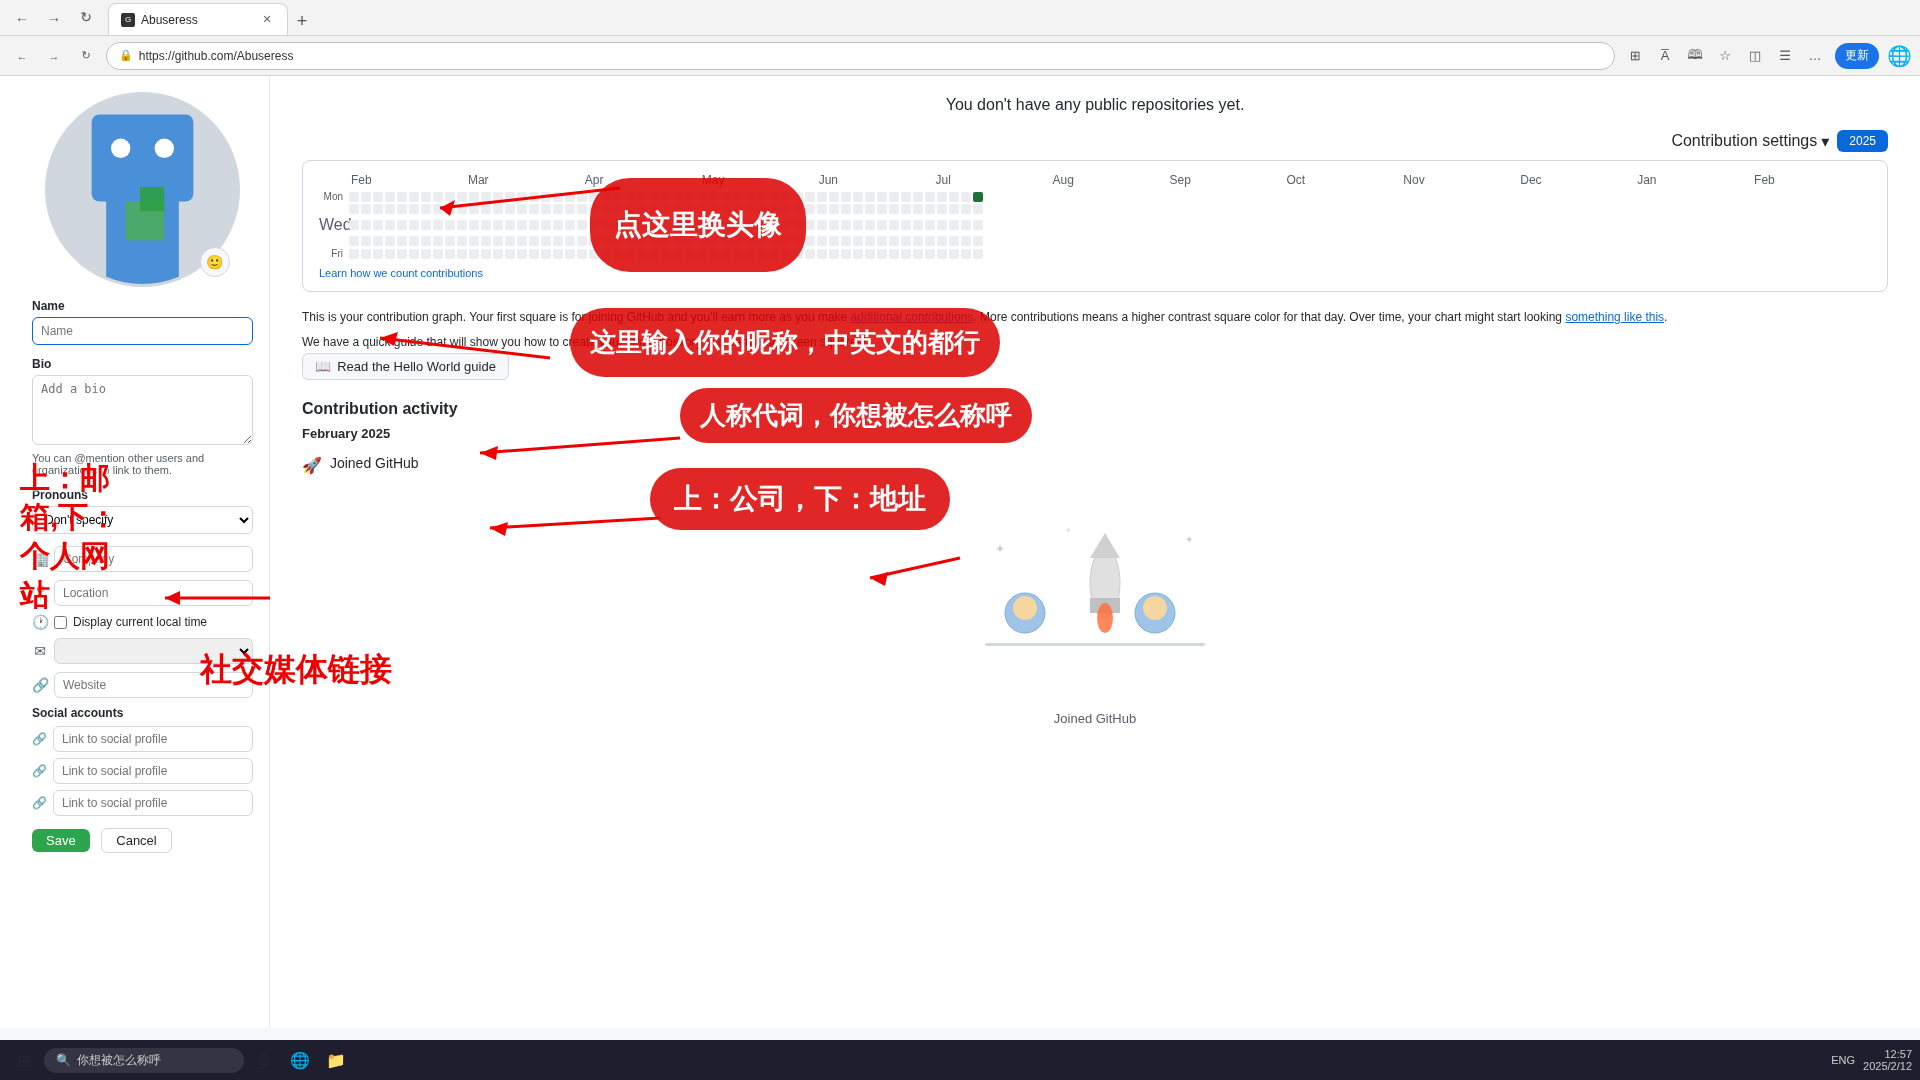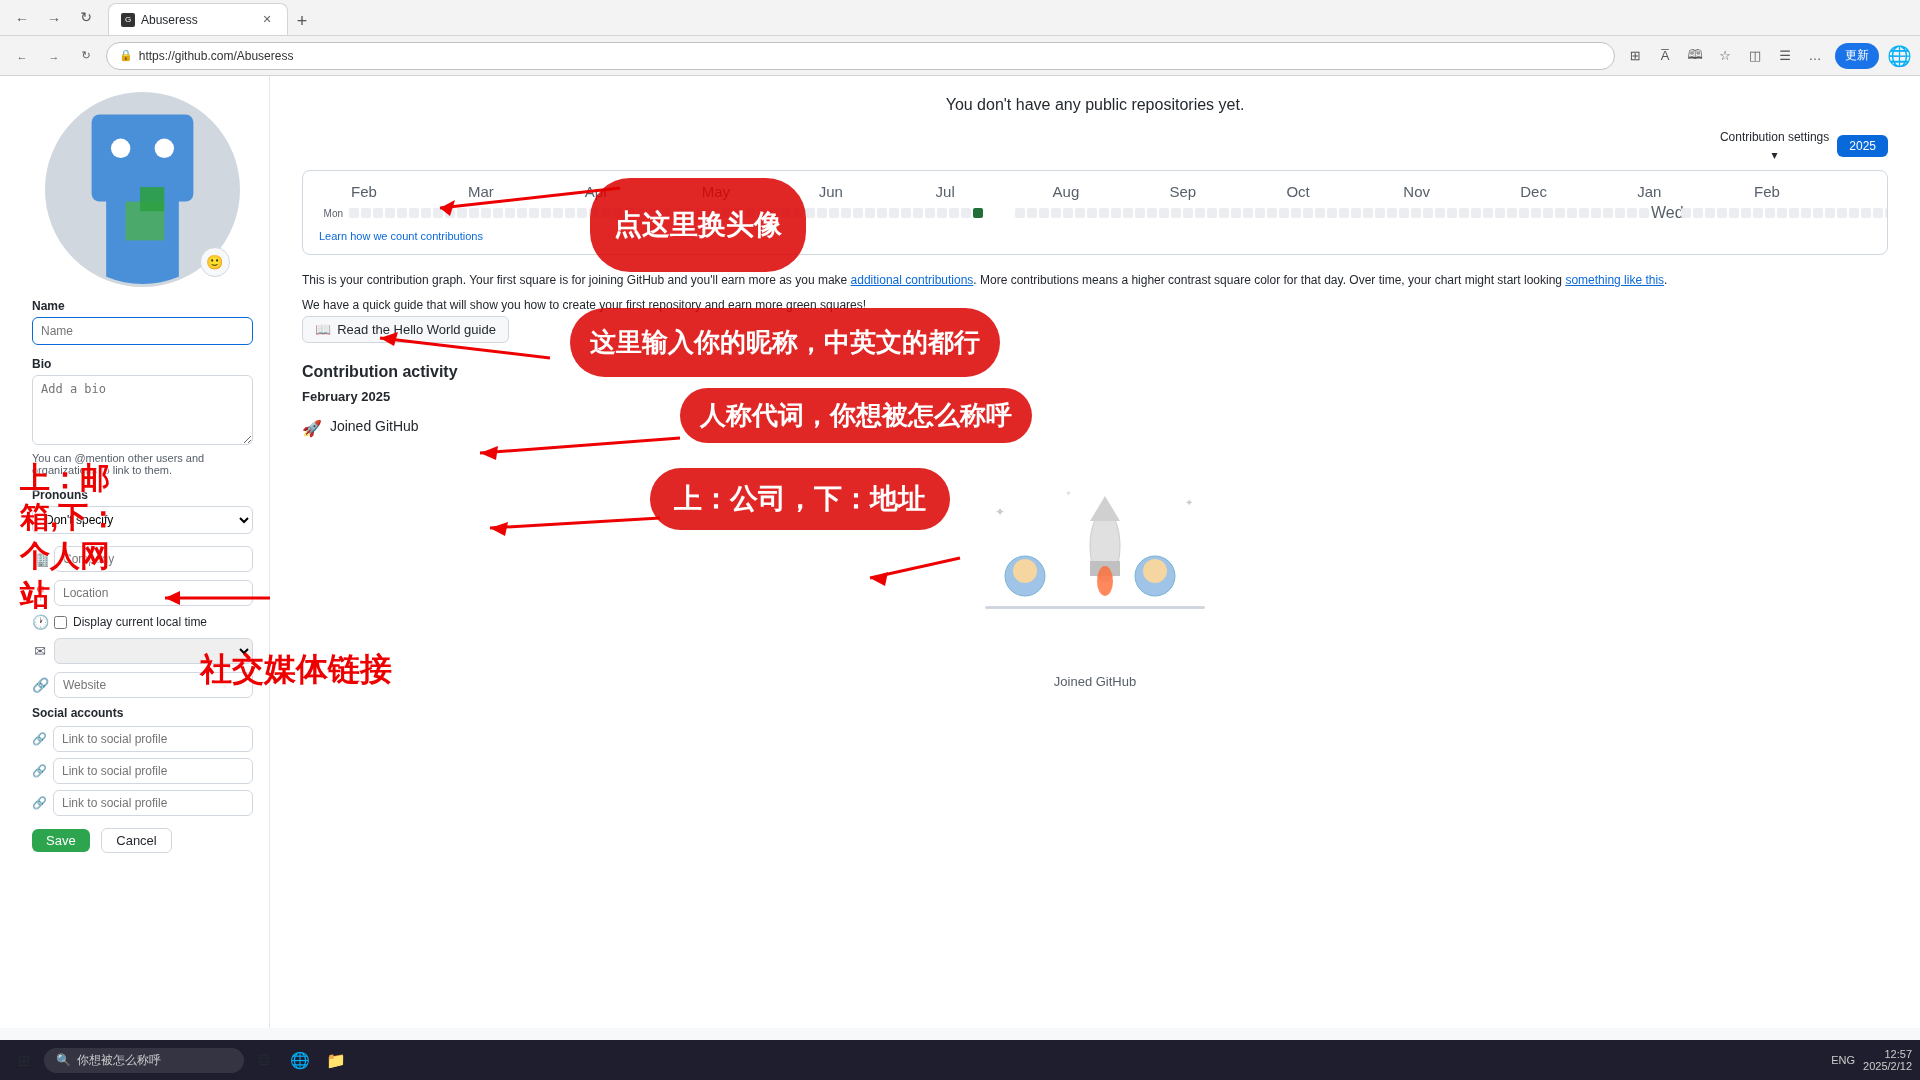--- a/index.html
+++ b/index.html
@@ -43,21 +43,21 @@
     .link-icon { color: #57606a; font-size: 12px; flex-shrink: 0; }
 
     .btn-save { background: #2da44e; color: #fff; border: none; border-radius: 6px; padding: 4px 14px; font-size: 13px; cursor: pointer; font-weight: 500; }
     .btn-cancel { background: transparent; color: #24292f; border: 1px solid #d0d7de; border-radius: 6px; padding: 4px 14px; font-size: 13px; cursor: pointer; margin-left: 8px; }
     .btn-row { margin-top: 12px; }
 
     
     .right-panel { flex: 1; overflow-y: auto; padding: 20px 32px; background: #fff; }
     .no-repos-text { font-size: 16px; color: #24292f; margin-bottom: 16px; }
     .contribution-header { display: flex; align-items: center; justify-content: space-between; margin-bottom: 8px; }
-    .contribution-settings-btn { display: flex; align-items: center; gap: 4px; font-size: 12px; color: #24292f; cursor: pointer; border: none; background: transparent; flex-direction: column; }
+    .contribution-settings-btn { display: flex; align-items: center; gap: 4px; font-size: 16px; color: #24292f; cursor: pointer; border: none; background: transparent; }
     .year-btn { background: #0969da; color: #fff; border: none; border-radius: 6px; padding: 4px 12px; font-size: 12px; cursor: pointer; }
 
     .graph-container { border: 1px solid #d0d7de; border-radius: 8px; padding: 12px 16px; margin-bottom: 16px; overflow-x: hidden; }
     .cell { width: 10px; height: 10px; border-radius: 2px; flex-shrink: 0; }
     .cell-0 { background: #ebedf0; }
     .cell-4 { background: #216e39; }
 
     .contribution-info { font-size: 12px; color: #24292f; margin-bottom: 12px; line-height: 1.5; }
     .contribution-info a { color: #0969da; }
     .quick-guide { font-size: 12px; color: #24292f; margin-bottom: 12px; }
@@ -237,37 +237,37 @@
           <button class="contribution-settings-btn">
             <span>Contribution settings</span>
             <span>▾</span>
           </button>
           <button class="year-btn">2025</button>
         </div>
       </div>
 
       
       <div class="graph-container">
-        <div style="display:flex;font-size:15px;color:#57606a;margin-bottom:4px;margin-left:32px;gap:0;align-items:center;">
+        <div style="display:flex;font-size:12px;color:#57606a;margin-bottom:4px;margin-left:32px;gap:0;align-items:center;">
           <span style="flex:1;">Feb</span>
           <span style="flex:1;">Mar</span>
           <span style="flex:1;">Apr</span>
           <span style="flex:1;">May</span>
           <span style="flex:1;">Jun</span>
           <span style="flex:1;">Jul</span>
           <span style="flex:1;">Aug</span>
           <span style="flex:1;">Sep</span>
           <span style="flex:1;">Oct</span>
           <span style="flex:1;">Nov</span>
           <span style="flex:1;">Dec</span>
           <span style="flex:1;">Jan</span>
           <span style="flex:1;">Feb</span>
         </div>
 
-        <div style="display:flex;flex-direction:row;gap:2px;">
+        <div style="display:flex;flex-direction:column;gap:2px;">
 
           <div style="display:flex;align-items:center;gap:2px;">
             <span style="width:28px;font-size:10px;color:#57606a;text-align:right;padding-right:4px;">Mon</span>
             <div style="display:flex;gap:2px;flex:1;">
 
               <div style="display:flex;gap:2px;flex-wrap:nowrap;">
 
                 <div class="cell cell-0"></div>
                   <div class="cell cell-0"></div>
                   <div class="cell cell-0"></div>

